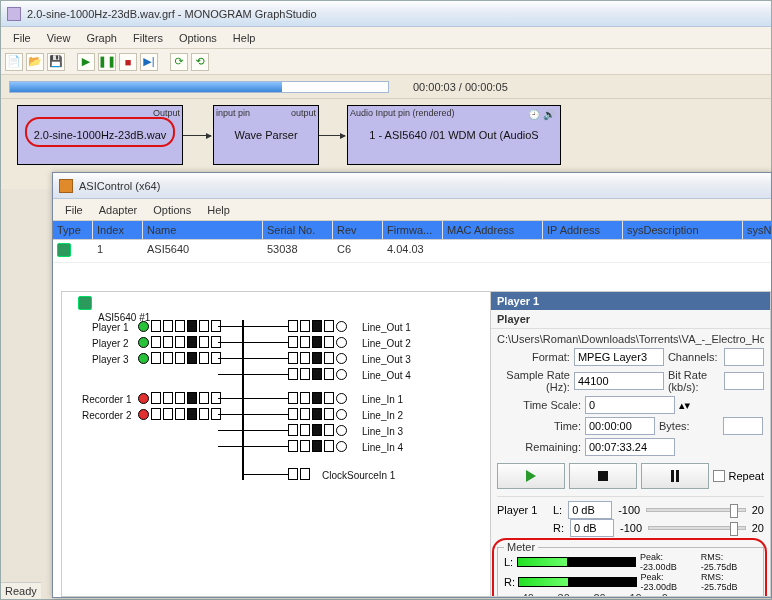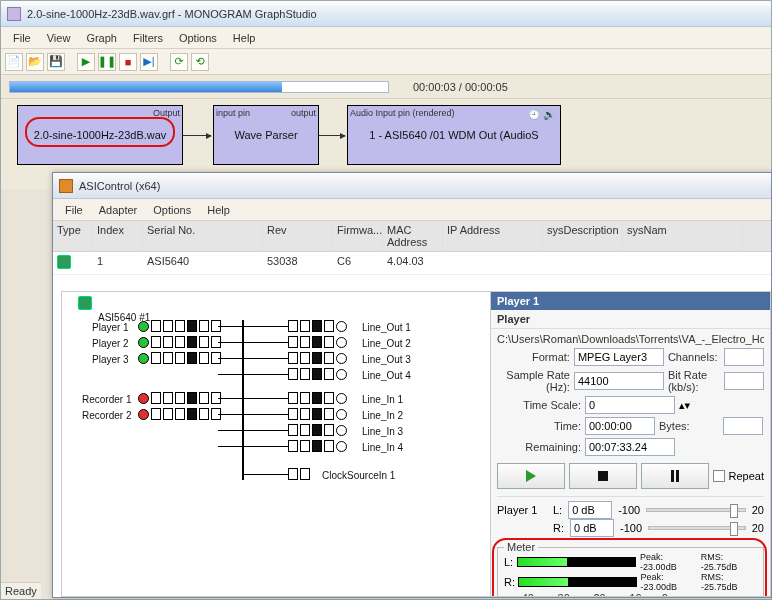--- a/index.html
+++ b/index.html
@@ -26,21 +26,21 @@
 .pin { position: absolute; font-size: 9px; color: #333; }
 .arrow { position: absolute; top: 55px; height: 0; border-top: 1px solid #333; }
 .arrow::after { content: ""; position: absolute; right: -1px; top: -3px; width: 0; height: 0; border-left: 6px solid #333; border-top: 3px solid transparent; border-bottom: 3px solid transparent; }
 .redring { position: absolute; border: 2px solid #d11; border-radius: 14px; pointer-events: none; }
 
 
 .win-inner { position: absolute; left: 40px; top: 172px; right: 0; height: 426px; background: #fff; border: 1px solid #7a8aa3; box-shadow: 0 0 6px rgba(0,0,0,.25); margin-left: 12px; }
 .win-inner .titlebar { background: linear-gradient(#fefefe,#ebeef4 40%,#dbe3ef); }
 .win-inner .ticon { background: #e08a2c; border-color:#a0601a; }
 .grid-head, .grid-row { display: grid; grid-template-columns: 40px 50px 120px 70px 50px 60px 100px 80px 120px 50px; }
-.grid-head { background: #e5e5e5; border-bottom: 1px solid #d0d0d0; }
+.grid-head { background: #3b82f6; border-bottom: 1px solid #d0d0d0; }
 .grid-head div { padding: 3px 4px; color: #333; border-right: 1px solid #e0e0e0; }
 .grid-row { border-bottom: 1px solid #eee; }
 .grid-row div { padding: 3px 4px; color: #333; }
 .dev-ic { width:14px; height:14px; background:#2c9a5c; border:1px solid #0d6; display:inline-block; border-radius:2px;}
 
 .lower { position: absolute; left: 8px; right: 0; top: 118px; bottom: 0; display: flex; }
 .graph-pane { flex: 0 0 430px; background:#fff; border:1px solid #ccc; padding:6px; position:relative; overflow:hidden;}
 .graph-pane .hdr { position:absolute; left:16px; top:4px;}
 .gp-label { position:absolute; color:#111; font-size:10px;}
 .gp-row { position:absolute; left:76px; display:flex; align-items:center; gap:2px;}
@@ -141,20 +141,21 @@
   </div>
   <div class="menubar">
     <span>File</span>
     <span>Adapter</span>
     <span>Options</span>
     <span>Help</span>
   </div>
   <div class="grid-head">
     <div>Type</div>
     <div>Index</div>
+    <div>Name</div>
     <div>Serial No.</div>
     <div>Rev</div>
     <div>Firmwa...</div>
     <div>MAC Address</div>
     <div>IP Address</div>
     <div>sysDescription</div>
     <div>sysNam</div>
   </div>
   <div class="grid-row">
     <div><span class="dev-ic"></span></div>

